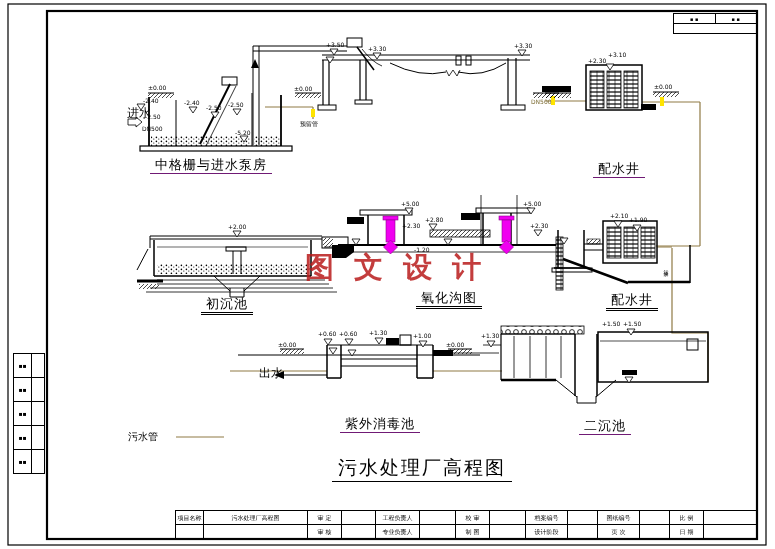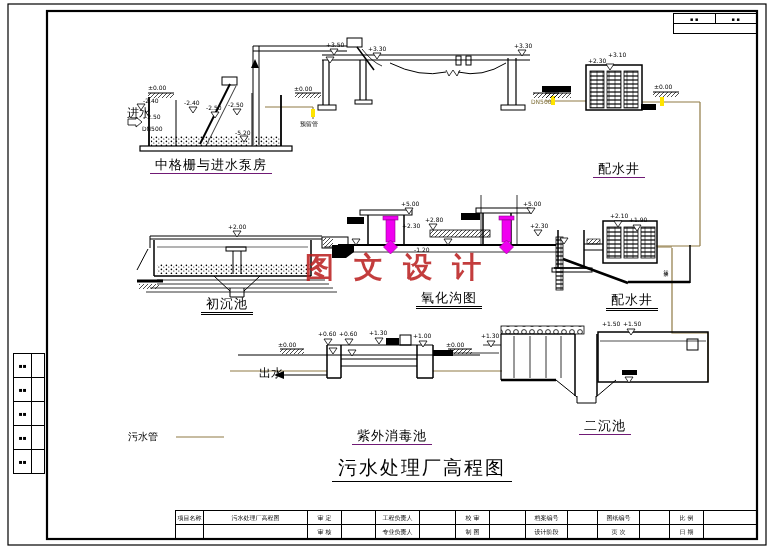--- a/index.html
+++ b/index.html
@@ -228,21 +228,21 @@
   </svg>
 
   <div class="abs watermark" style="left:305px;top:251px;">图 文 设 计</div>
   <div class="abs main-title" style="left:332px;top:456px;">污水处理厂高程图</div>
 
   <div class="abs cap" style="left:150px;top:158px;">中格栅与进水泵房</div>
   <div class="abs cap" style="left:593px;top:162px;">配水井</div>
   <div class="abs cap" style="left:201px;top:297px;border-bottom:3px double #000;">初沉池</div>
   <div class="abs cap" style="left:396px;top:291px;border-bottom:3px double #000;margin-left:20px;">氧化沟图</div>
   <div class="abs cap" style="left:606px;top:293px;border-bottom:3px double #000;">配水井</div>
-  <div class="abs cap" style="left:352px;top:417px;margin-top:12px;">紫外消毒池</div>
+  <div class="abs cap" style="left:340px;top:417px;">紫外消毒池</div>
   <div class="abs cap" style="left:579px;top:419px;">二沉池</div>
 
   <div class="abs t8" style="left:127px;top:109px;">进水</div>
   <div class="abs t6" style="left:142px;top:126px;">DN500</div>
   <div class="abs t6 tan" style="left:531px;top:99px;">DN500</div>
   <div class="abs t6" style="left:300px;top:121px;">预留管</div>
   <div class="abs t8" style="left:259px;top:369px;">出水</div>
   <div class="abs t10" style="left:128px;top:432px;">污水管</div>
   <div class="abs vert" style="left:663px;top:266px;">污水管</div>
 

